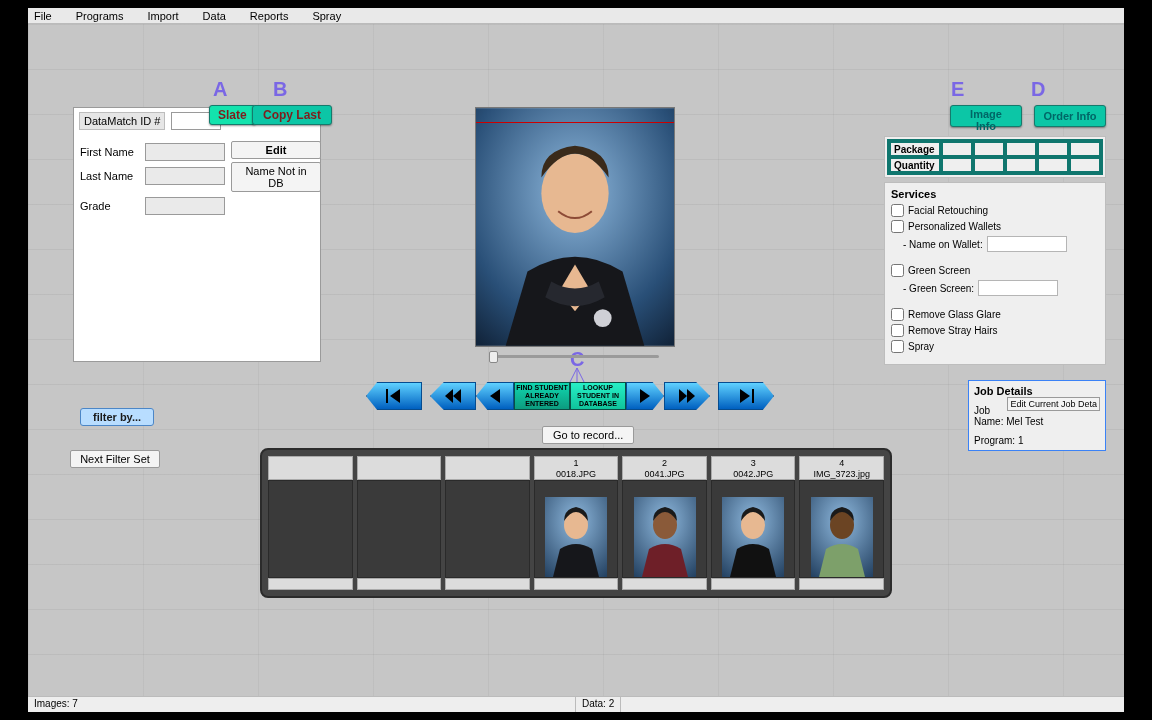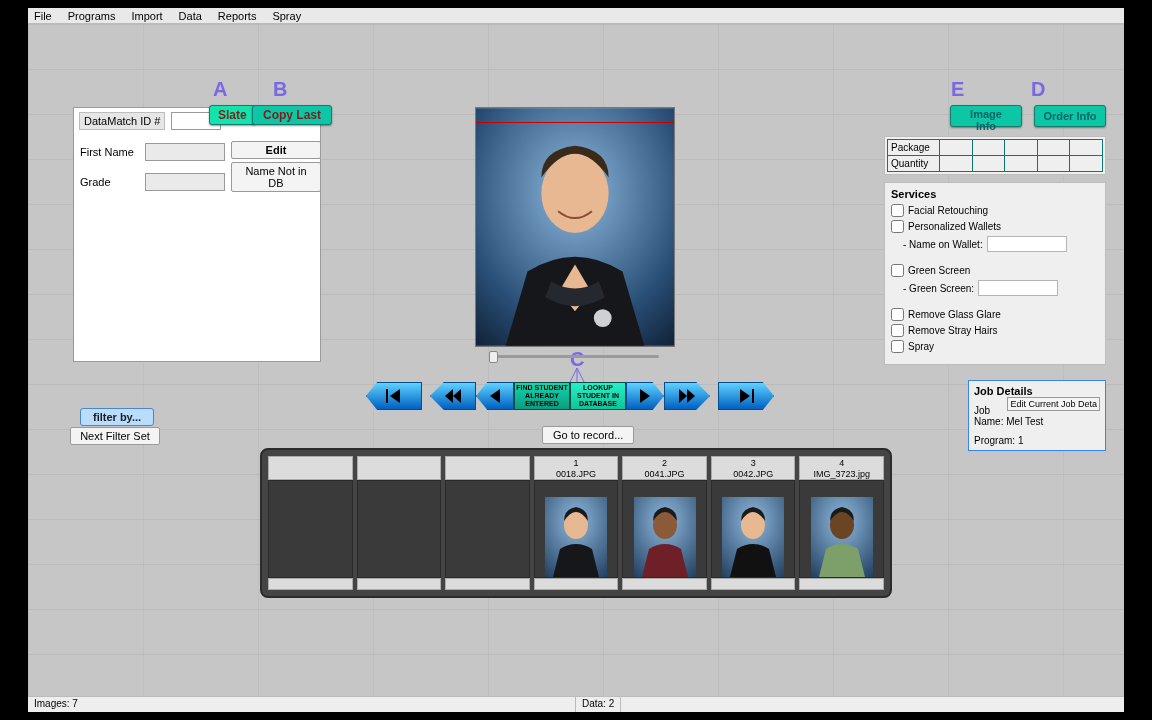--- a/index.html
+++ b/index.html
@@ -2,21 +2,21 @@
 <html><head>
 <meta charset="utf-8">
 <style>
   * { box-sizing: border-box; margin: 0; padding: 0; }
   html, body { width: 1152px; height: 720px; overflow: hidden; font-family: Verdana, Geneva, sans-serif; font-size: 11px; color:#000; }
   .outer { width:1152px; height:720px; background:#000; position:relative; }
   .stage { position:absolute; left:28px; top:8px; width:1096px; height:704px; background:#c6c6c6;
            box-shadow: -6px 0 8px rgba(0,0,0,.55), 6px 0 8px rgba(0,0,0,.55), 0 6px 10px rgba(0,0,0,.55); }
   
   .menubar { position:absolute; left:0; top:0; right:0; height:16px; background:#e9e9e9; border-bottom:1px solid #bbb;
-             display:flex; align-items:center; gap:16px; padding:0 6px; font-size:11px; }
+             display:flex; align-items:center; gap:24px; padding:0 6px; font-size:11px; }
   .menubar span { cursor:default; }
   
   .bricks { position:absolute; left:0; top:16px; right:0; bottom:16px;
             background:
               linear-gradient(#c6c6c6,#c6c6c6),
               repeating-linear-gradient(to right, rgba(0,0,0,.04) 0 1px, transparent 1px 115px),
               repeating-linear-gradient(to bottom, rgba(0,0,0,.05) 0 1px, transparent 1px 45px);
             background-blend-mode:multiply; }
   
   .anno { position:absolute; color:#7a67e5; font:700 20px "Segoe UI",sans-serif; pointer-events:none; }
@@ -37,21 +37,21 @@
   .teal { background:#0cc6a6; border:1px solid #157a6c; color:#7f1d1d; font-weight:600; font-size:12px;
           padding:2px 8px; border-radius:3px; box-shadow:0 1px 2px rgba(0,0,0,.4); }
   .sel-green { background:#13e3ad; }
   .grey-btn { background:#f4f4f4; border:1px solid #9a9a9a; border-radius:2px; font-size:11px; padding:2px 6px; width:90px; text-align:center; }
   #b-slate { position:absolute; left:181px; top:97px; }
   #b-copylast { position:absolute; left:224px; top:97px; padding:2px 10px; }
   #b-edit { position:absolute; left:203px; top:133px;font-weight:bold; }
   #b-namedb { position:absolute; left:203px; top:154px; }
   
   #b-filter { position:absolute; left:52px; top:400px; background:#b8ddff; border:1px solid #4c86c6; border-radius:3px; font:600 11px sans-serif; color:#1a1a1a; padding:2px 12px; }
-  #b-next { position:absolute; left:42px; top:419px; }
+  #b-next { position:absolute; left:42px; top:442px; }
   
   .photo-frame { position:absolute; left:447px; top:99px; width:200px; height:240px; background:#d8d8d8; border:1px solid #777; box-shadow:inset 0 0 2px rgba(0,0,0,.4); overflow:hidden; }
   .photo-frame svg { width:100%; height:100%; display:block; }
   .redline { position:absolute; left:0; right:0; top:14px; height:1px; background:#cc0000; }
   
   .zoom { position:absolute; left:461px; top:344px; width:170px; height:8px; display:flex; align-items:center; gap:6px; }
   .zoom .track { flex:1; height:3px; background:#9a9a9a; border-radius:2px; position:relative; }
   .zoom .thumb { position:absolute; left:0; top:-4px; width:9px; height:12px; background:#eee; border:1px solid #888; border-radius:2px; }
   
   .nav { position:absolute; left:338px; top:373px; width:420px; height:30px; display:flex; align-items:center; }
@@ -64,21 +64,21 @@
   .arrow svg { width:20px; height:20px; }
   .midbtn { width:56px; height:28px; border:1px solid #0a4f44; font:700 7px/8px sans-serif; text-align:center; padding:2px 1px; }
   .mid-a { background:linear-gradient(#11d7b0,#0c9c7f); }
   .mid-b { background:linear-gradient(#27f0c6,#0fc39b); }
   #b-goto { position:absolute; left:514px; top:418px; }
   
   .info-btns { position:absolute; right:18px; top:97px; display:flex; gap:12px; }
   .info-btns .teal { width:72px; height:22px; font-size:11px; color:#066; }
   .grid-panel { position:absolute; right:18px; top:128px; width:222px; background:#efefef; border:1px solid #bdbdbd; padding:2px; }
   table.mini { width:100%; border-collapse:collapse; }
-  table.mini td,table.mini th { border:1px solid #0f766e; height:16px; font-size:10px; font-weight:400; text-align:left; padding-left:3px; }
+  table.mini td,table.mini th { border:4px solid #0f766e; height:16px; font-size:10px; font-weight:700; text-align:left; padding-left:3px; }
   table.mini th { width:52px; background:#efefef; }
   .services { position:absolute; right:18px; top:174px; width:222px; background:#efefef; border:1px solid #bdbdbd; padding:5px 6px 8px 6px; }
   .services h4 { font:700 11px sans-serif; margin-bottom:4px; }
   .srv-row { display:flex; align-items:center; gap:4px; font-size:10px; margin:3px 0; }
   .srv-row input[type=text]{ height:16px; border:1px solid #b5b5b5; width:80px; }
   .sub { margin-left:12px; }
   .jobdet { position:absolute; right:18px; top:372px; width:138px; background:#efefef; border:1px solid #3b82f6; padding:4px 5px; font-size:10px; }
   .jobdet h5{ font:700 11px sans-serif; display:inline; }
   .jobdet .ed { float:right; background:#f4f4f4; border:1px solid #9a9a9a; font-size:9px; padding:1px 2px; }
   .jobdet p{ margin-top:8px; }
@@ -125,20 +125,24 @@
     </div>
 
     <div class="left-panel">
       <div class="header-row">
         <span class="hdr-label">DataMatch ID #</span>
         <input class="txtin" style="width: 50px;" value="">
       </div>
       <div style="height:10px"></div>
       <div class="field-row">
           <label>First Name</label>
+          <input value="" style="">
+        </div>
+      <div class="field-row">
+          <label>Last Name</label>
           <input value="" style="">
         </div>
       <div style="height:6px"></div>
       <div class="field-row">
           <label>Grade</label>
           <input value="" style="">
         </div>
     </div>
     <button id="b-slate" class="teal sel-green">Slate</button>
     <button id="b-copylast" class="teal">Copy Last</button>

